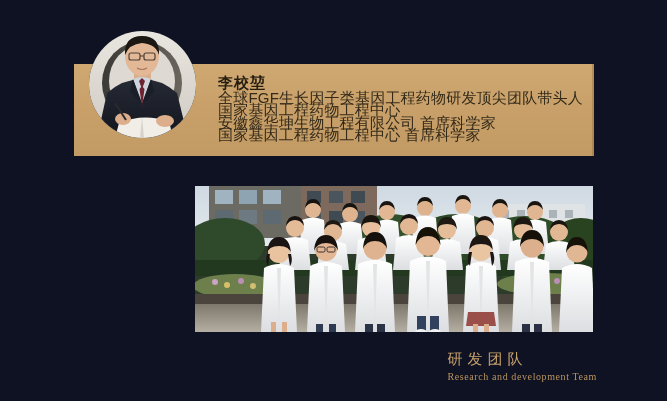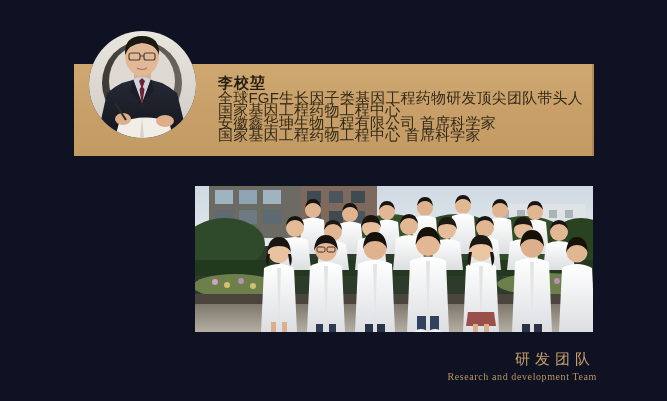--- a/index.html
+++ b/index.html
@@ -84,21 +84,21 @@
     overflow: hidden;
     background: #2d3c2a;
   }
   .team-photo svg { display: block; width: 398px; height: 146px; }
 
   
   .caption {
     position: absolute;
     right: 70px;
     bottom: 16px;
-    text-align: right;
+    text-align: left;
   }
   .cap-cn {
     font-size: 15px;
     letter-spacing: 5px;
     color: #c7a06a;
     line-height: 20px;
     padding-right: 2px;
   }
   .cap-en {
     font-size: 10px;

